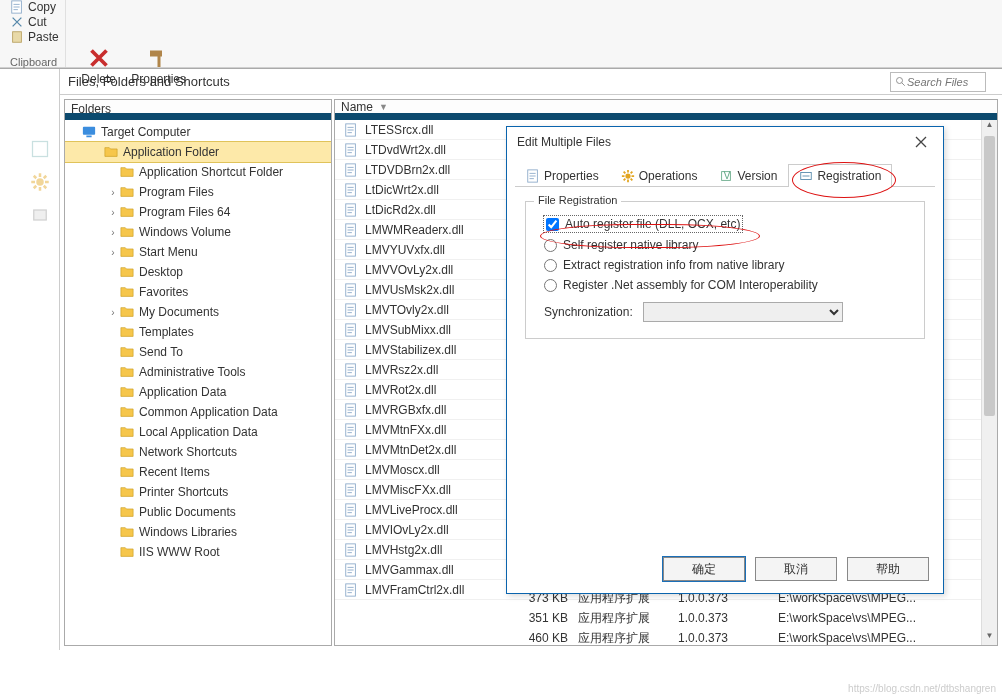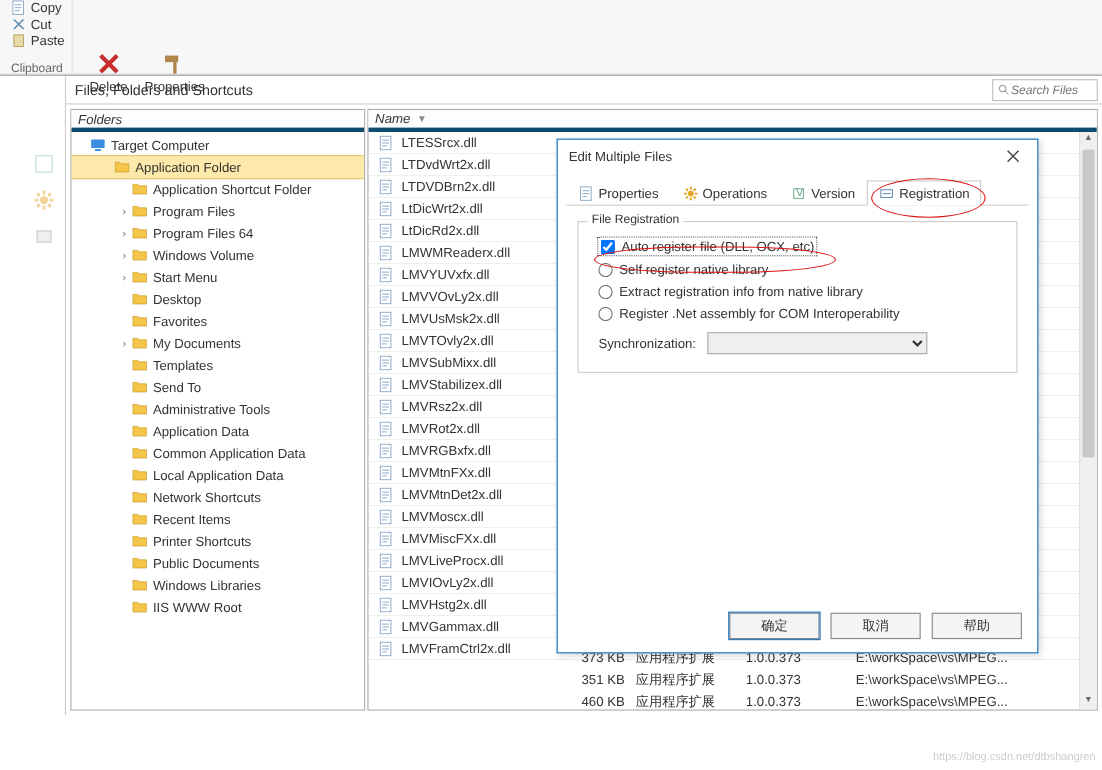--- a/index.html
+++ b/index.html
@@ -19,27 +19,27 @@
 
 
 .main { display: flex; height: 582px; border-top: 1px solid #aaa; }
 .left-gutter { width: 60px; background: #fff; border-right: 1px solid #ccc; padding-top: 70px; }
 .gutter-ico { width: 20px; height: 20px; margin: 0 0 10px 30px; opacity: .45; }
 .right-area { flex: 1; display: flex; flex-direction: column; }
 
 
 .sect-hdr { height: 26px; display: flex; align-items: center; border-bottom: 1px solid #ccc; }
 .sect-title { padding: 0 8px; font-size: 13px; }
-.search { margin-left: auto; width: 96px; height: 20px; border: 1px solid #bbb; display: flex; align-items: center; padding: 0 4px; margin-right: 4px; }
+.search { margin-left: auto; width: 96px; height: 20px; border: 1px solid #bbb; display: flex; align-items: center; padding: 0 4px; margin-right: 16px; }
 .search input { border: 0; outline: 0; width: 70px; font-style: italic; color: #888; font-size: 11px; }
 
 
 .panes { flex: 1; display: flex; position: relative; }
 .folders { width: 268px; border: 1px solid #aaa; margin: 4px 2px 4px 4px; display: flex; flex-direction: column; }
-.pane-hdr { height: 20px; border-bottom: 4px solid #0c4a6e; background: #fdfdfd; padding: 2px 6px; font-size: 12px; font-style: italic; }
+.pane-hdr { height: 20px; border-bottom: 7px solid #0c4a6e; background: #fdfdfd; padding: 2px 6px; font-size: 12px; }
 .tree { flex: 1; overflow: auto; padding: 2px 0; }
 .tree-row { display: flex; align-items: center; height: 20px; padding-left: 4px; cursor: default; }
 .tree-row .exp { width: 12px; text-align: center; color: #777; font-size: 10px; }
 .tree-row .fico { width: 16px; height: 14px; margin-right: 4px; }
 .tree-row.sel { background: #fde9a9; outline: 1px solid #e0c35a; }
 .ind1 { padding-left: 22px; }
 
 .files { flex: 1; border: 1px solid #aaa; margin: 4px 4px 4px 0; display: flex; flex-direction: column; position: relative; }
 .files .pane-hdr { display: flex; align-items: center; }
 .sort-arrow { margin-left: 6px; color: #888; font-size: 9px; }

